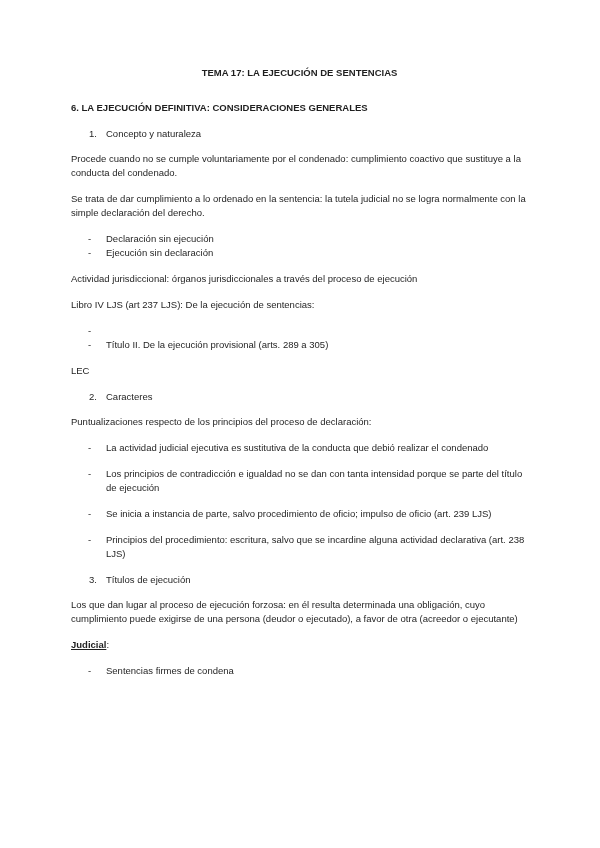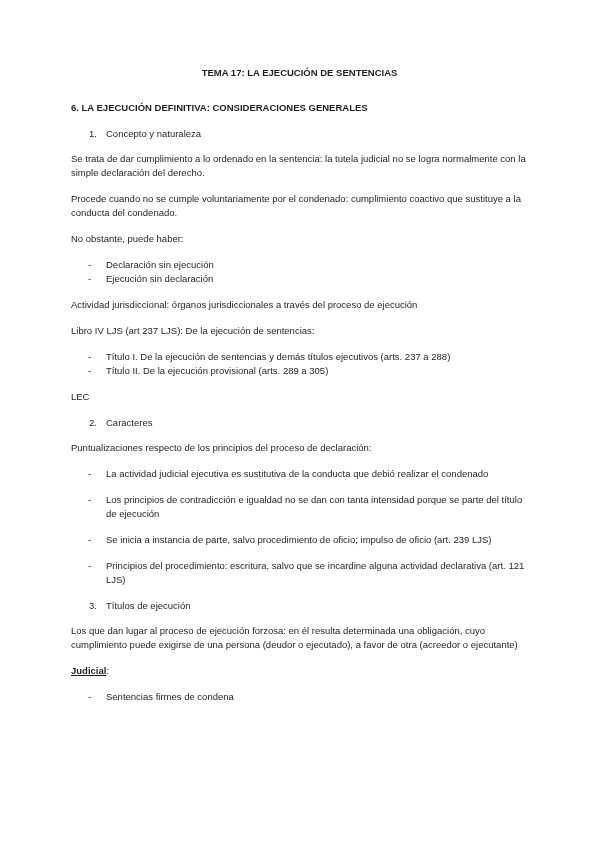--- a/index.html
+++ b/index.html
@@ -54,42 +54,40 @@
 
   <div class="doc-title">TEMA 17: LA EJECUCIÓN DE SENTENCIAS</div>
 
   <div class="section-heading">6. LA EJECUCIÓN DEFINITIVA: CONSIDERACIONES GENERALES</div>
 
   <div class="subheading">
     <span class="num">1.</span>
     <span>Concepto y naturaleza</span>
   </div>
 
+  <p class="para">Procede cuando no se cumple voluntariamente por el condenado: cumplimiento coactivo que sustituye a la conducta del condenado.</p>
   <p class="para">Se trata de dar cumplimiento a lo ordenado en la sentencia: la tutela judicial no se logra normalmente con la simple declaración del derecho.</p>
-  <p class="para">Procede cuando no se cumple voluntariamente por el condenado: cumplimiento coactivo que sustituye a la conducta del condenado.</p>
-  <p class="para">No obstante, puede haber:</p>
 
   <ul class="blist">
     <li>
       <span class="dash">-</span>
       <span>Declaración sin ejecución</span>
     </li>
     <li>
       <span class="dash">-</span>
       <span>Ejecución sin declaración</span>
     </li>
   </ul>
 
   <p class="para">Actividad jurisdiccional: órganos jurisdiccionales a través del proceso de ejecución</p>
   <p class="para">Libro IV LJS (art 237 LJS): De la ejecución de sentencias:</p>
 
   <ul class="blist">
     <li>
       <span class="dash">-</span>
-      <span>Título I. De la ejecución de sentencias y demás títulos ejecutivos (arts. 237 a 288)</span>
     </li>
     <li>
       <span class="dash">-</span>
       <span>Título II. De la ejecución provisional (arts. 289 a 305)</span>
     </li>
   </ul>
 
   <p class="para">LEC</p>
 
   <div class="subheading">
@@ -107,21 +105,21 @@
     <li>
       <span class="dash">-</span>
       <span>Los principios de contradicción e igualdad no se dan con tanta intensidad porque se parte del título de ejecución</span>
     </li>
     <li>
       <span class="dash">-</span>
       <span>Se inicia a instancia de parte, salvo procedimiento de oficio; impulso de oficio (art. 239 LJS)</span>
     </li>
     <li>
       <span class="dash">-</span>
-      <span>Principios del procedimiento: escritura, salvo que se incardine alguna actividad declarativa (art. 121 LJS)</span>
+      <span>Principios del procedimiento: escritura, salvo que se incardine alguna actividad declarativa (art. 238 LJS)</span>
     </li>
   </ul>
 
   <div class="subheading">
     <span class="num">3.</span>
     <span>Títulos de ejecución</span>
   </div>
 
   <p class="para">Los que dan lugar al proceso de ejecución forzosa: en él resulta determinada una obligación, cuyo cumplimiento puede exigirse de una persona (deudor o ejecutado), a favor de otra (acreedor o ejecutante)</p>
 

